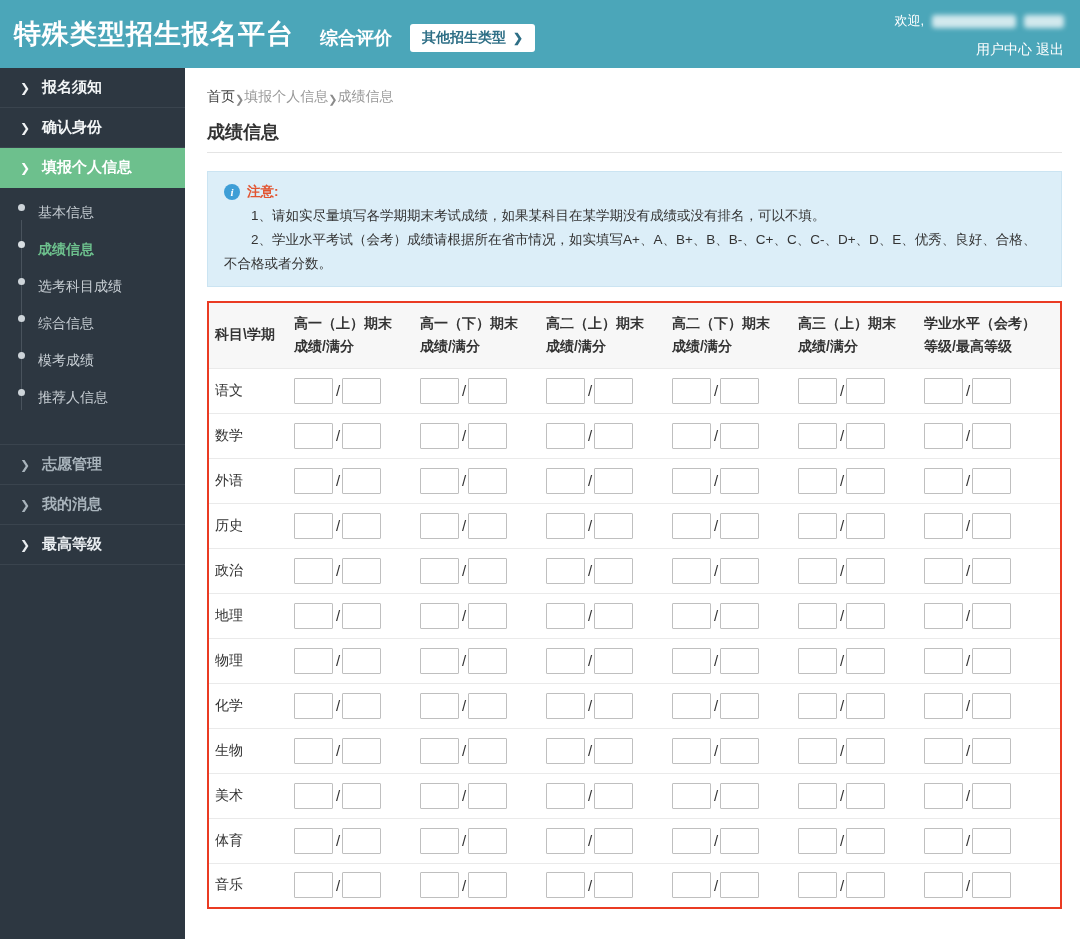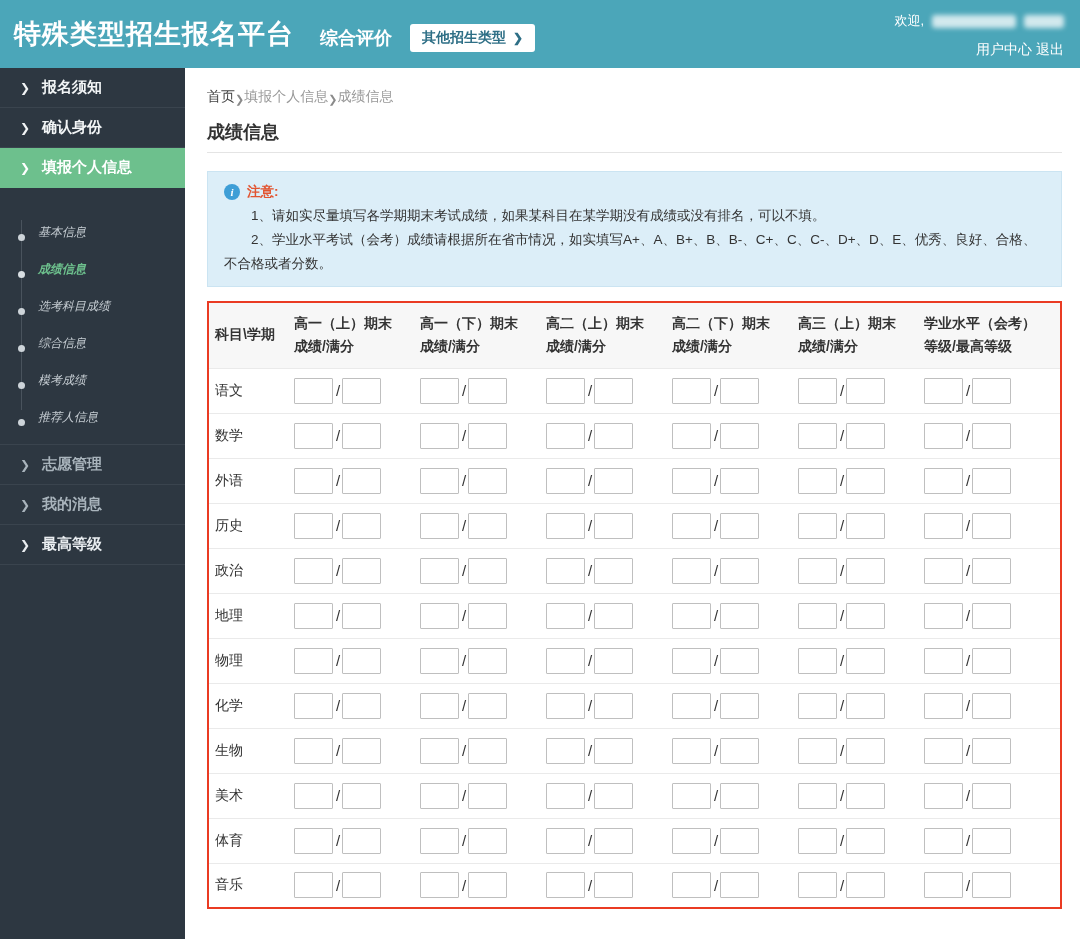--- a/index.html
+++ b/index.html
@@ -24,22 +24,22 @@
 
   
   .layout { display:flex; height:871px; }
   .sidebar { width:185px; background:#2D3741; flex-shrink:0; }
   .side-item { height:40px; display:flex; align-items:center; color:#F2F5F6; font-size:15px;
     font-weight:bold; border-bottom:1px solid #3A444E; cursor:pointer; }
   .side-item .chev { margin-left:20px; margin-right:12px; font-size:12px; }
   .side-item.active { background:#6DC08D; border-bottom-color:#6DC08D; color:#fff; }
   .submenu { position:relative; padding:16px 0 18px; }
   .submenu::before { content:''; position:absolute; left:21px; top:32px; bottom:34px; width:1px; background:#49535D; }
-  .sub-item { position:relative; height:37px; display:flex; align-items:flex-end; color:#C6CDD3;
-    font-size:12px; cursor:pointer;font-style:italic; }
+  .sub-item { position:relative; height:37px; display:flex; align-items:flex-start; color:#C6CDD3;
+    font-size:14px; cursor:pointer; }
   .sub-item .dot { width:7px; height:7px; border-radius:50%; background:#CDD4D9;
     margin-left:18px; margin-right:13px; position:relative; z-index:1; flex-shrink:0; }
   .sub-item.active { color:#6DC08D; font-weight:bold; }
   .sub-item.active .dot { background:#D8DEE2; }
   .bottom-group { border-top:1px solid #3A444E; }
   .bottom-group .side-item { color:#A9B4BC; }
   .bottom-group .side-item:last-child { color:#EAEEF1; }
 
   
   .main { flex:1; padding:18px 18px 0 22px; overflow:hidden; }

